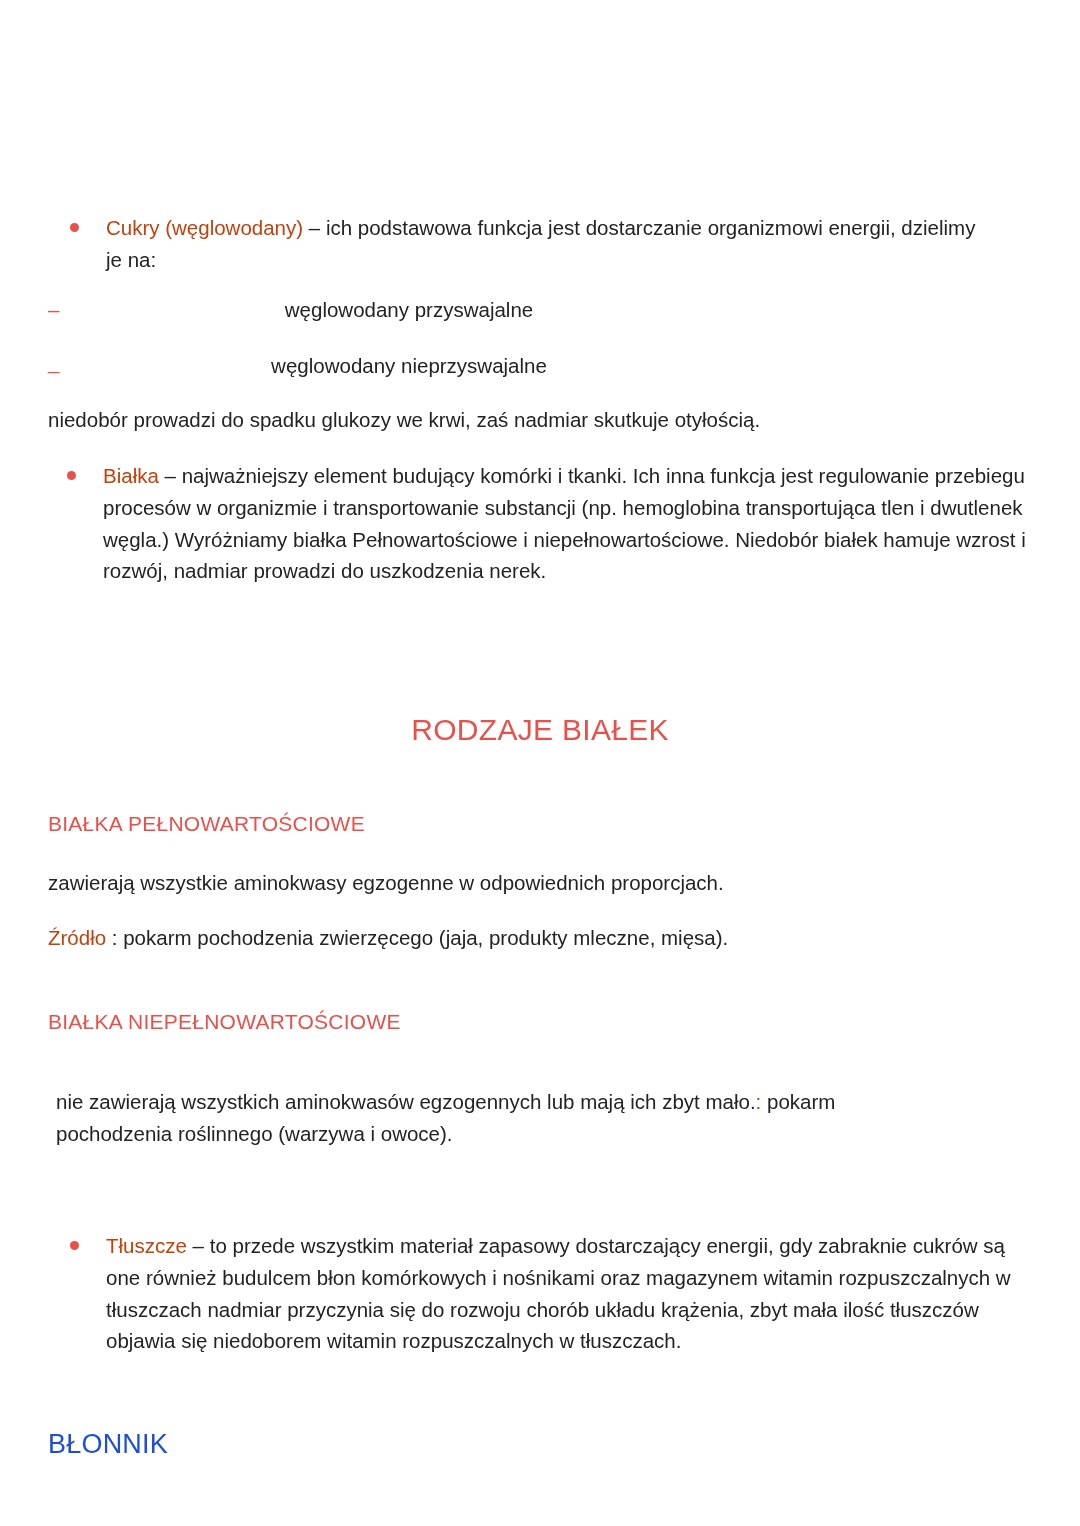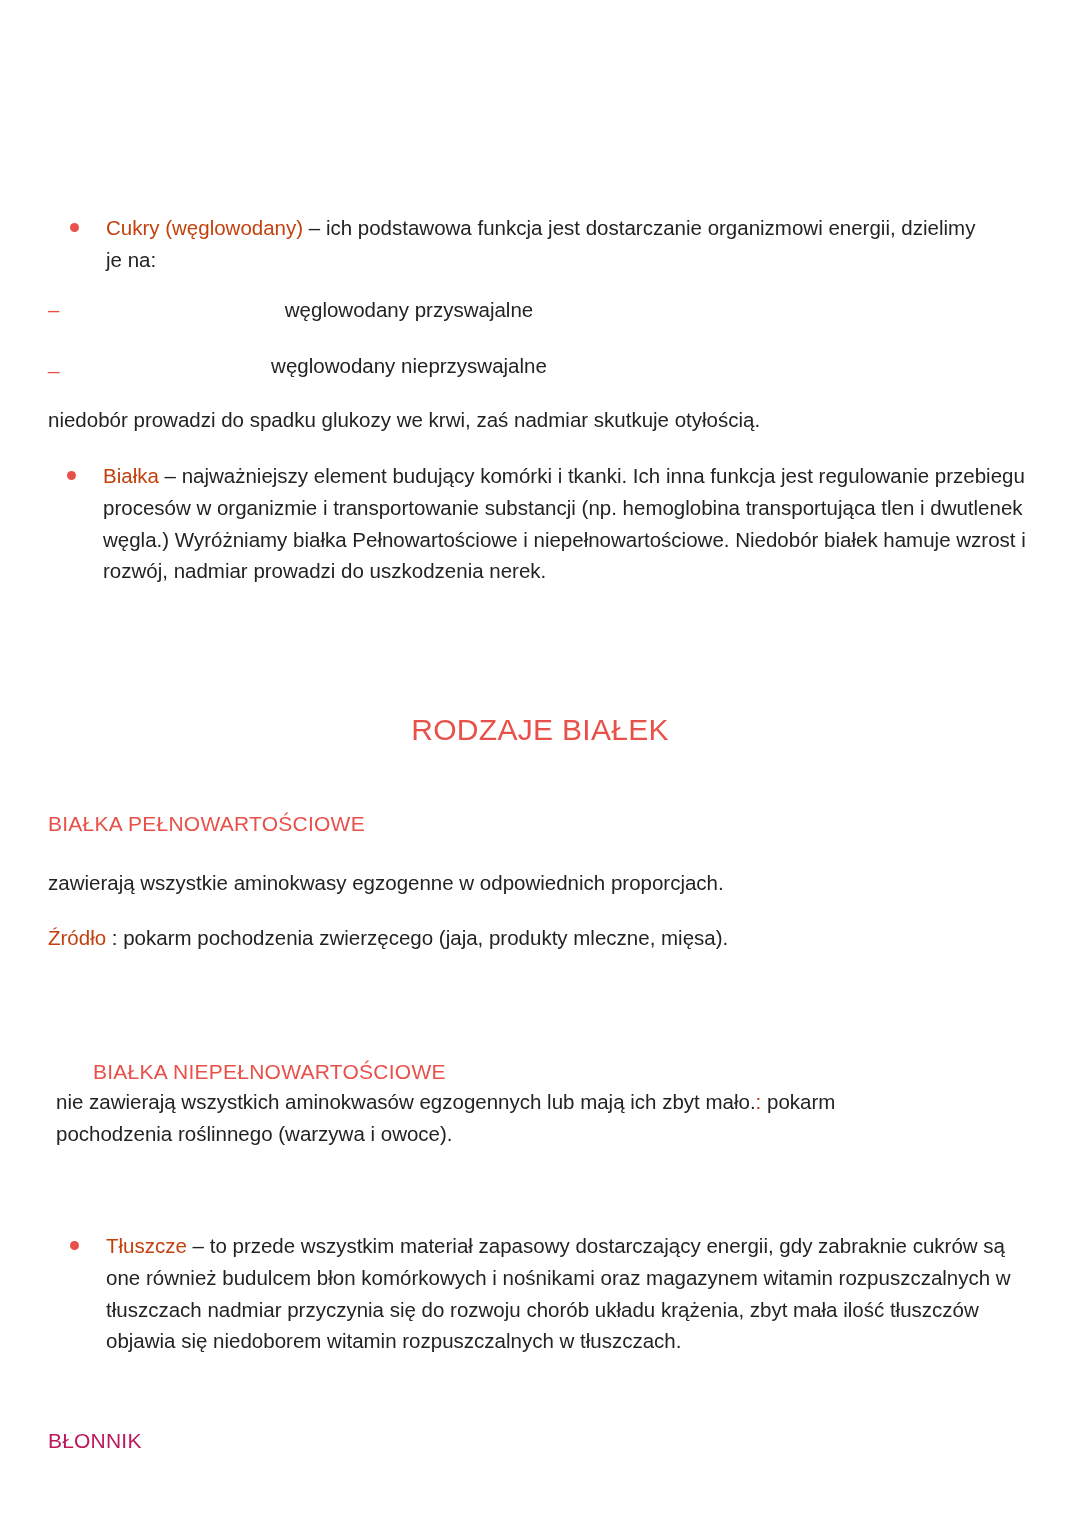--- a/index.html
+++ b/index.html
@@ -90,22 +90,22 @@
   
   .sub-head {
     position: absolute;
     font-size: 21px;
     color: #e8514a;
     letter-spacing: 0.25px;
     font-weight: normal;
   }
   .blonnik {
     position: absolute;
-    font-size: 21px;
-    color: #be185d;
+    font-size: 27px;
+    color: #1d4ed8;
     letter-spacing: 0.2px;
     font-weight: normal;
   }
 </style>
 </head>
 <body>
 
 <div class="page">
 
 
@@ -132,21 +132,21 @@
   </div>
 
   <div class="section-head" style="top:673px;margin-top:40px;">RODZAJE BIAŁEK</div>
 
   <div class="sub-head" style="left:48px; top:812px;">BIAŁKA PEŁNOWARTOŚCIOWE</div>
 
   <div class="txt" style="left:48px; top:922px; width:940px;"><span class="red">Źródło</span><span> : pokarm pochodzenia zwierzęcego (jaja, produkty mleczne, mięsa).</span></div>
 
   <div class="txt" style="left:48px; top:867px; width:940px;">zawierają wszystkie aminokwasy egzogenne w odpowiednich proporcjach.</div>
 
-  <div class="sub-head" style="left:48px; top:1060px;margin-left:45px;">BIAŁKA NIEPEŁNOWARTOŚCIOWE</div>
+  <div class="sub-head" style="left:48px; top:1010px;">BIAŁKA NIEPEŁNOWARTOŚCIOWE</div>
 
   <div class="txt" style="left:56px; top:1086px; width:880px;"><span>nie zawierają wszystkich aminokwasów egzogennych lub mają ich zbyt mało.</span><span class="red">:</span><span> pokarm pochodzenia roślinnego (warzywa i owoce).</span></div>
 
   <div class="bullet-row" style="left:70px; top:1230px; width:950px;">
     <span class="bullet-dot"></span>
     <span class="bullet-text"><span class="red">Tłuszcze</span><span> – to przede wszystkim materiał zapasowy dostarczający energii, gdy zabraknie cukrów są one również budulcem błon komórkowych i nośnikami oraz magazynem witamin rozpuszczalnych w tłuszczach nadmiar przyczynia się do rozwoju chorób układu krążenia, zbyt mała ilość tłuszczów objawia się niedoborem witamin rozpuszczalnych w tłuszczach.</span></span>
   </div>
 
   <div class="blonnik" style="left:48px; top:1429px;">BŁONNIK</div>
 

